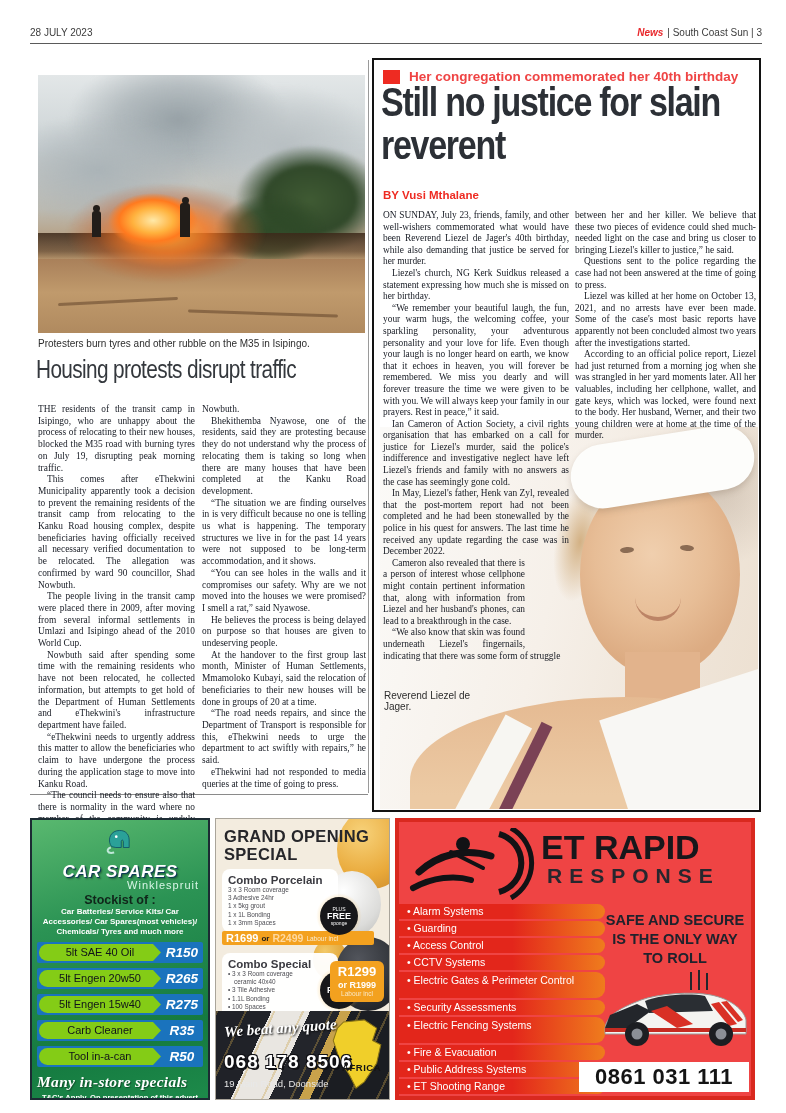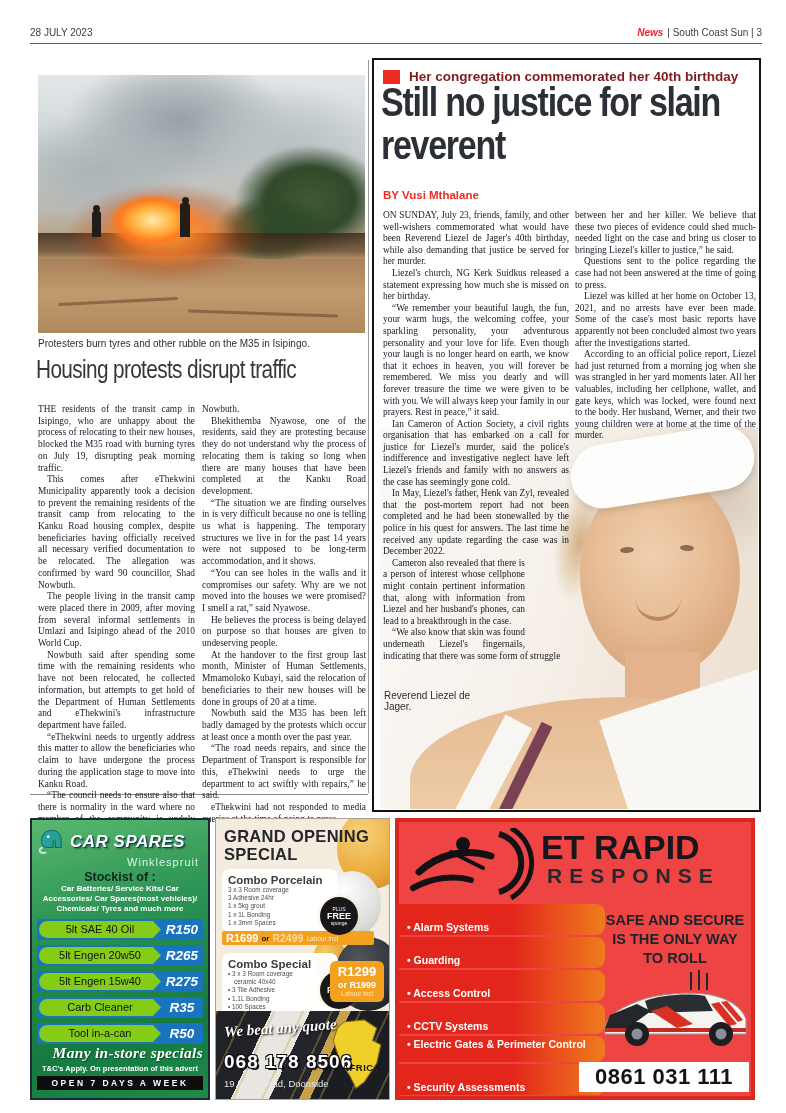--- a/index.html
+++ b/index.html
@@ -46,21 +46,21 @@
   .lcol{position:absolute;top:404px;font-family:"Liberation Serif",serif;font-size:9.4px;line-height:11.7px;
         text-align:justify;color:#171b24;}
   .lcol p{margin:0;}
   .ind{text-indent:9px;}
   .lcol1{left:38px;width:157px;}
   .lcol2{left:202px;width:164px;}
 
   
   .main-box{position:absolute;left:372px;top:58px;width:389px;height:754px;border:2px solid #121212;
             box-sizing:border-box;background:#fff;}
-  .kicker{position:absolute;left:9px;top:9px;display:flex;align-items:center;gap:9px;color:#7f1d1d;
+  .kicker{position:absolute;left:9px;top:9px;display:flex;align-items:center;gap:9px;color:#ef4444;
           font-weight:bold;font-size:13.5px;z-index:5;}
   .ksq{width:17px;height:14px;background:#ee2b22;display:inline-block;}
   .headline2{position:absolute;left:7px;top:21px;margin:0;width:430px;font-size:40px;line-height:43px;
              font-weight:800;color:#2c3036;letter-spacing:-1.5px;transform:scaleX(.85);transform-origin:left top;z-index:5;}
   .byline{position:absolute;left:9px;top:129px;color:#ee2b22;font-weight:bold;font-size:11.5px;z-index:5;}
   .mcol{position:absolute;top:150px;font-family:"Liberation Serif",serif;font-size:9.4px;line-height:11.6px;
         text-align:justify;color:#171b24;z-index:3;}
   .mcol p{margin:0;}
   .mcol1{left:9px;width:186px;}
   .mcol2{left:201px;width:181px;}
@@ -88,33 +88,33 @@
   .p-strapw{position:absolute;left:98px;top:288px;width:30px;height:110px;background:#f7f6f2;transform:rotate(28deg);}
   .p-strapm{position:absolute;left:138px;top:292px;width:12px;height:105px;background:#7b4255;transform:rotate(26deg);}
   .p-shirt{position:absolute;right:-40px;bottom:-30px;width:180px;height:150px;background:#f8f7f4;transform:rotate(-18deg);}
   .caption2{position:absolute;left:10px;top:630px;width:92px;font-size:10px;color:#2d2d2d;z-index:6;}
 
   
   .ad{position:absolute;top:818px;height:282px;box-sizing:border-box;overflow:hidden;}
 
   
   .car{left:30px;width:180px;border:2px solid #1c2b33;background:linear-gradient(165deg,#59b86f 0%,#2b9354 35%,#157a40 75%,#1d8a4a 100%);padding:4px 5px;}
-  .cs-logorow{display:flex;align-items:center;gap:3px;margin-top:1px;}
+  .cs-logorow{display:flex;align-items:center;gap:3px;margin-top:1px;flex-direction:column;}
   .cs-brand{font-size:17px;font-weight:800;font-style:italic;color:#fff;letter-spacing:.5px;
             text-shadow:1px 1px 0 #0d3b57,2px 2px 2px rgba(0,0,0,.4);white-space:nowrap;}
   .cs-loc{font-size:11px;color:#d8f6e6;text-align:right;margin:-3px 4px 2px 0;letter-spacing:1px;}
   .cs-stockist{text-align:center;font-size:12.5px;font-weight:800;color:#10251a;}
   .cs-items{text-align:center;font-size:8px;font-weight:700;color:#fff;line-height:10px;margin-top:0;}
   .crow{display:flex;align-items:center;background:#1a73bd;height:21px;margin-top:5px;border-radius:2px;}
   .pill{flex:1;background:#84cc16;margin:2px 0 2px 2px;height:17px;line-height:17px;text-align:center;
         font-size:11px;color:#10131a;border-radius:9px 0 0 9px;
         clip-path:polygon(0 0,calc(100% - 8px) 0,100% 50%,calc(100% - 8px) 100%,0 100%);}
   .pprice{width:42px;text-align:center;color:#fff;font-weight:800;font-style:italic;font-size:13.5px;}
   .cs-specials{font-family:"Liberation Serif",serif;font-style:italic;font-weight:800;color:#fff;
-               font-size:15.5px;text-align:right;letter-spacing:.3px;text-shadow:1px 1px 1px rgba(0,0,0,.4);}
+               font-size:15.5px;text-align:left;margin-top:6px;letter-spacing:.3px;text-shadow:1px 1px 1px rgba(0,0,0,.4);}
   .cs-terms{font-size:7.6px;font-weight:700;color:#fff;text-align:center;margin-top:2px;}
   .cs-open{background:#0d0d0d;color:#fff;font-size:8.5px;font-weight:700;text-align:center;
            letter-spacing:2.5px;padding:2px 0;margin-top:3px;}
 
   
   .grand{left:215px;width:175px;border:1px solid #a9a49a;background:#f3ecdf;}
   .balloon{position:absolute;border-radius:50%;}
   .bl1{right:-18px;top:-10px;width:70px;height:80px;background:radial-gradient(circle at 35% 30%,#f7d27a,#e9a93a 60%,#c9882a);}
   .bl2{right:8px;top:52px;width:58px;height:66px;background:radial-gradient(circle at 35% 30%,#ffffff,#dcdcda 65%,#b9b9b6);}
   .bl3{right:-12px;top:118px;width:66px;height:74px;background:radial-gradient(circle at 35% 30%,#52555c,#2e3136 60%,#17181c);}
@@ -158,21 +158,21 @@
   .africa{position:absolute;right:2px;bottom:8px;width:62px;height:74px;z-index:3;}
   .africa-label{position:absolute;right:8px;bottom:26px;z-index:4;font-size:9.5px;font-weight:800;color:#141414;letter-spacing:.5px;}
 
   
   .et{left:395px;width:360px;border:4px solid #d9291f;background:#ef4444;}
   .et-logo{position:absolute;left:8px;top:6px;width:135px;height:72px;}
   .et-brand1{position:absolute;left:142px;top:6px;font-size:34px;font-weight:800;color:#17171b;letter-spacing:0;white-space:nowrap;}
   .et-brand2{position:absolute;left:148px;top:42px;font-size:21px;font-weight:800;color:#27272e;letter-spacing:7px;white-space:nowrap;}
   .svc-col{position:absolute;left:0;top:82px;width:206px;}
   .svc{background:linear-gradient(90deg,#e3261b 55%,#ef7c1d 100%);border-radius:0 9px 9px 0;color:#fff;
-       font-weight:700;font-size:10.5px;padding:16px 6px 0 8px;margin-bottom:2px;height:15px;line-height:15px;
+       font-weight:400;font-size:10.5px;padding:0 6px 0 8px;margin-bottom:2px;height:15px;line-height:15px;
        white-space:nowrap;overflow:hidden;}
   .svc.two{height:26px;line-height:12px;padding-top:2px;white-space:normal;box-sizing:border-box;}
   .svc::before{content:"• ";}
   .et-slogan{position:absolute;left:200px;top:88px;width:152px;text-align:center;font-size:15px;line-height:19px;
              font-weight:800;color:#20222c;transform:scaleX(.97);transform-origin:center top;}
   .et-car{position:absolute;left:196px;top:148px;width:160px;height:86px;}
   .et-phone{position:absolute;right:2px;bottom:4px;width:170px;height:30px;background:#fff;display:flex;
             align-items:center;justify-content:center;font-size:22px;font-weight:800;color:#141414;letter-spacing:.5px;}
 </style>
 </head>
@@ -217,21 +217,20 @@
     <p class="ind">“eThekwini needs to urgently address this matter to allow the beneficiaries who claim to have undergone the process during the application stage to move into Kanku Road.</p>
     <p class="ind">“The council needs to ensure also that there is normality in the ward where no member of the community is unduly inconvenienced by a lack of indecisive action on its part which results in inconvenience to all road users,” said</p>
   </div>
   <div class="lcol lcol2">
     <p>Nowbuth.</p>
     <p class="ind">Bhekithemba Nyawose, one of the residents, said they are protesting because they do not understand why the process of relocating them is taking so long when there are many houses that have been completed at the Kanku Road development.</p>
     <p class="ind">“The situation we are finding ourselves in is very difficult because no one is telling us what is happening. The temporary structures we live in for the past 14 years were not supposed to be long-term accommodation, and it shows.</p>
     <p class="ind">“You can see holes in the walls and it compromises our safety. Why are we not moved into the houses we were promised? I smell a rat,” said Nyawose.</p>
     <p class="ind">He believes the process is being delayed on purpose so that houses are given to undeserving people.</p>
     <p class="ind">At the handover to the first group last month, Minister of Human Settlements, Mmamoloko Kubayi, said the relocation of beneficiaries to their new houses will be done in groups of 20 at a time.</p>
-    <p class="ind">Nowbuth said the M35 has been left badly damaged by the protests which occur at least once a month over the past year.</p>
     <p class="ind">“The road needs repairs, and since the Department of Transport is responsible for this, eThekwini needs to urge the department to act swiftly with repairs,” he said.</p>
     <p class="ind">eThekwini had not responded to media queries at the time of going to press.</p>
   </div>
 
   <div class="main-box">
     <div class="kicker">
       <span class="ksq"></span>
       <span>Her congregation commemorated her 40th birthday</span>
     </div>
     <h2 class="headline2">Still no justice for slain reverent</h2>

